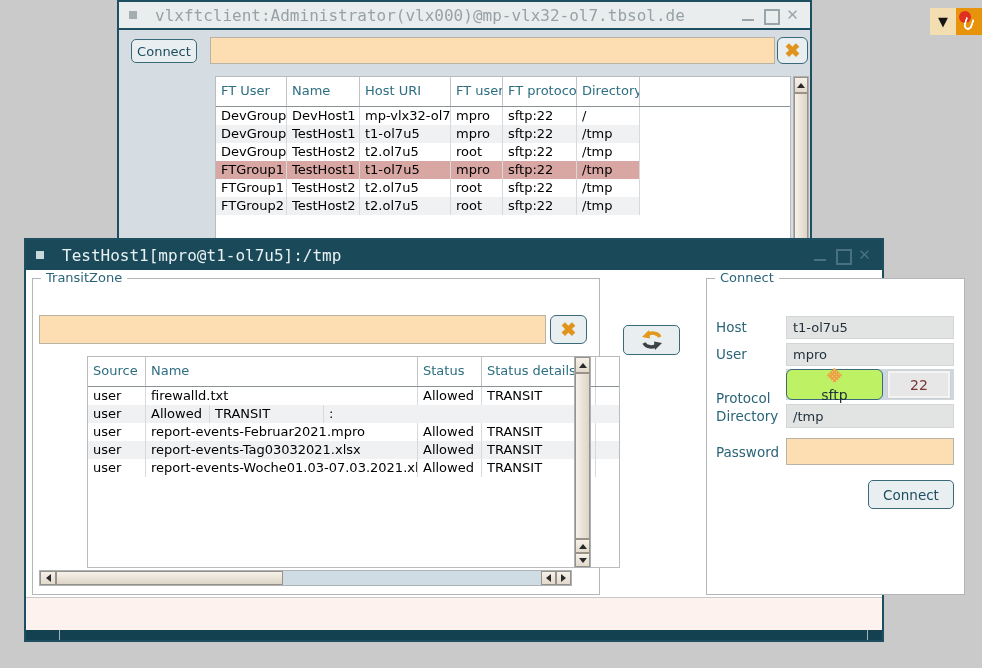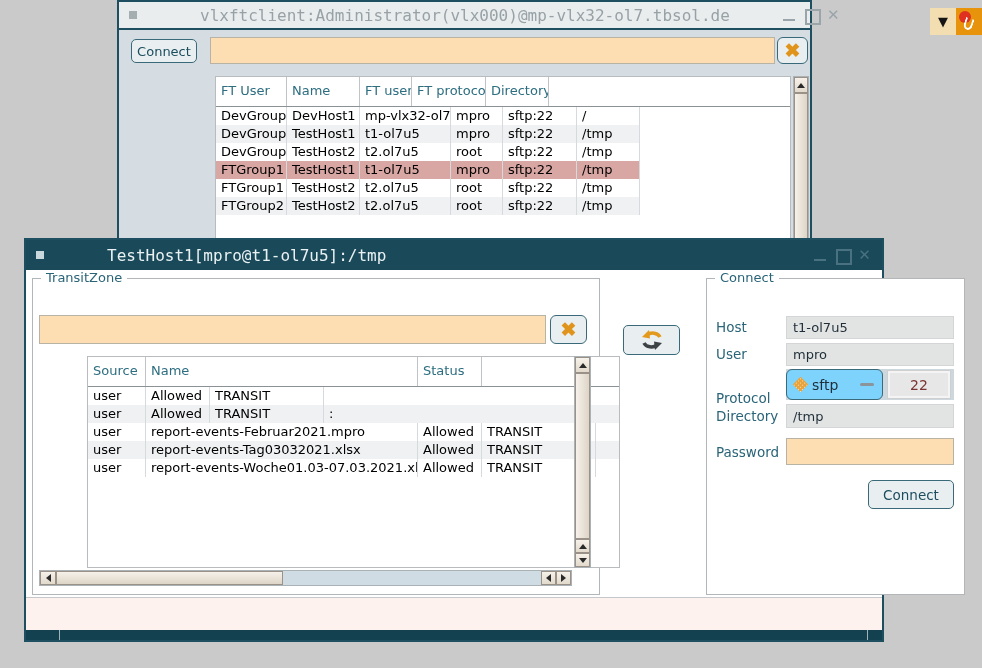--- a/index.html
+++ b/index.html
@@ -9,21 +9,21 @@
     background: #c9cac9;
     position: relative;
     overflow: hidden;
     cursor: default;
     color: #1f2e38;
   }
   .window { position: absolute; border: 2px solid #1d4f60; }
 
   
   .bg-window { left: 117px; top: 0; width: 695px; height: 420px; background: #d6dde2; z-index: 1; }
-  .titlebar { display: flex; align-items: center; font-family: "DejaVu Sans Mono", "Liberation Mono", monospace; gap: 45px; }
+  .titlebar { display: flex; align-items: center; font-family: "DejaVu Sans Mono", "Liberation Mono", monospace; }
   .bg-titlebar { height: 28px; background: #e9edee; border-bottom: 2px solid #1d4f60; color: #98a2a6; font-size: 16px; }
   .fg-titlebar { height: 30px; background: #1a4a5a; color: #e9f1f3; font-size: 16px; }
   .win-menu-icon { width: 8px; height: 8px; background: currentColor; margin-left: 10px; opacity: .85; flex: none; }
   .title-text { margin-left: 18px; white-space: nowrap; }
   .win-controls { margin-left: auto; margin-right: 10px; display: flex; align-items: center; }
   .ctrl { width: 15px; height: 15px; margin-left: 7px; position: relative; }
   .ctrl.min::after { content:""; position:absolute; left:1px; bottom:2px; width:12px; height:2px; background: currentColor; }
   .ctrl.max::after { content:""; position:absolute; left:1px; top:1px; width:12px; height:12px; border:2px solid currentColor; }
   .ctrl.close { font-size: 15px; line-height: 15px; text-align: center; font-family:"DejaVu Sans","Liberation Sans",sans-serif; }
   .bg-titlebar .ctrl { color: #9aa5ab; }
@@ -95,22 +95,22 @@
 
   .connect-group { left: 680px; top: 8px; width: 259px; height: 317px; }
   .flabel { position: absolute; left: 9px; color: #2a6478; font-size: 13.5px; white-space: nowrap; }
   .ffield {
     position: absolute; left: 79px; width: 168px; background: #e2e3e3;
     border: 1px solid #d4d5d6; font-size: 13px; padding: 0 6px; color: #1f2e38; font-family: inherit;
   }
   .proto-strip { position: absolute; left: 79px; top: 90px; width: 168px; height: 31px; background: #ccd8de; }
   .proto-dd {
     position: absolute; left: 79px; top: 90px; width: 97px; height: 31px;
-    background: #7dd3fc; border: 1px solid #3a6a7a; border-radius: 6px;
-    display: flex; align-items: center; padding: 0 8px; gap: 6px; cursor: pointer;
+    background: #bef264; border: 1px solid #3a6a7a; border-radius: 6px;
+    display: flex; align-items: center; padding: 0 8px; gap: 6px; cursor: pointer; flex-direction: column;
   }
   .diamond {
     width: 11px; height: 11px; flex: none; transform: rotate(45deg);
     background: #e8a33c;
     background-image: radial-gradient(#fbe3bd 1px, rgba(0,0,0,0) 1px);
     background-size: 3px 3px;
   }
   .dd-label { font-size: 14px; color: #1f2e38; }
   .dd-dash { margin-left: auto; width: 14px; height: 3px; background: #8a9499; border-radius: 2px; }
   .port-field {
@@ -152,20 +152,21 @@
     <button class="btn connect-top">Connect</button>
     <input class="filter bg-filter" value="" style="">
     <button class="xbtn bg-x">
         <span class="x-glyph">✖</span>
       </button>
 
     <div class="table bg-table">
       <div class="thead">
         <span class="cell bc0">FT User</span>
         <span class="cell bc1">Name</span>
+        <span class="cell bc2">Host URI</span>
         <span class="cell bc3">FT user</span>
         <span class="cell bc4">FT protocol</span>
         <span class="cell bc5">Directory</span>
         <span class="cell bc6"></span>
       </div>
       <div class="trow bg-body-row">
         <span class="cell bc0">DevGroup</span>
         <span class="cell bc1">DevHost1</span>
         <span class="cell bc2">mp-vlx32-ol7</span>
         <span class="cell bc3">mpro</span>
@@ -241,24 +242,26 @@
       <input class="filter tz-filter" value="" style="">
       <button class="xbtn tz-x">
           <span class="x-glyph">✖</span>
         </button>
 
       <div class="table tz-table">
         <div class="thead">
           <span class="cell fc0">Source</span>
           <span class="cell fc1">Name</span>
           <span class="cell fc2">Status</span>
+          <span class="cell fc3">Status details</span>
           <span class="cell fc4"></span>
         </div>
         <div class="trow">
           <span class="cell fc0">user</span>
+          <span class="cell fc1">firewalld.txt</span>
           <span class="cell fc2">Allowed</span>
           <span class="cell fc3">TRANSIT</span>
           <span class="cell fc4"></span>
         </div>
         <div class="trow alt">
           <span class="cell fc0">user</span>
           <span class="cell fc2">Allowed</span>
           <span class="cell fc3">TRANSIT</span>
           <span class="cell fc4">:</span>
         </div>

